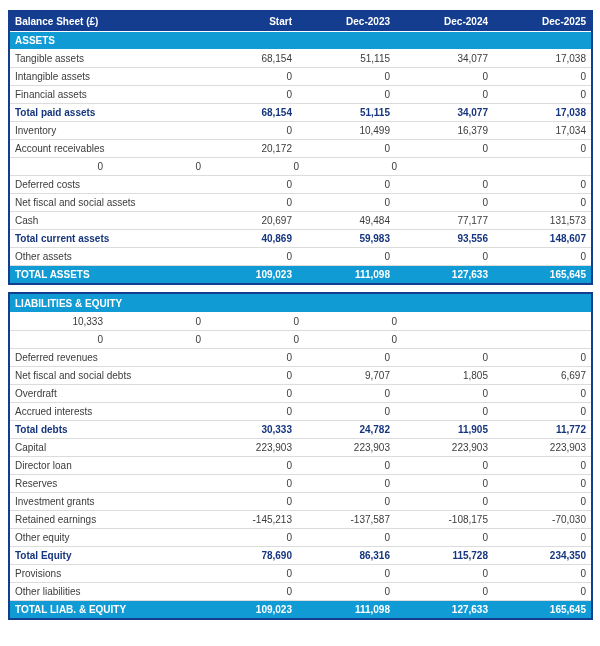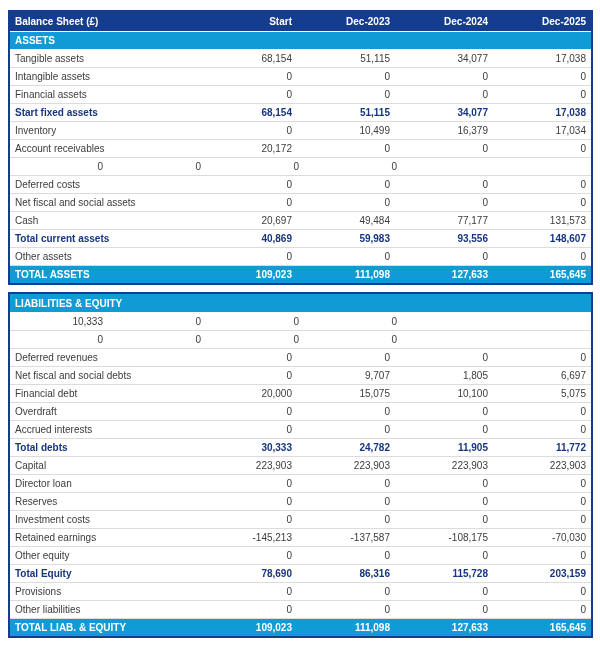--- a/index.html
+++ b/index.html
@@ -64,21 +64,21 @@
           <div class="num">0</div>
         </div>
         <div class="row normal">
           <div class="label">Financial assets</div>
           <div class="num">0</div>
           <div class="num">0</div>
           <div class="num">0</div>
           <div class="num">0</div>
         </div>
         <div class="row subtotal">
-          <div class="label">Start fixed assets</div>
+          <div class="label">Total paid assets</div>
           <div class="num">68,154</div>
           <div class="num">51,115</div>
           <div class="num">34,077</div>
           <div class="num">17,038</div>
         </div>
         <div class="row normal">
           <div class="label">Inventory</div>
           <div class="num">0</div>
           <div class="num">10,499</div>
           <div class="num">16,379</div>
@@ -167,27 +167,20 @@
           <div class="num">0</div>
         </div>
         <div class="row normal">
           <div class="label">Net fiscal and social debts</div>
           <div class="num">0</div>
           <div class="num">9,707</div>
           <div class="num">1,805</div>
           <div class="num">6,697</div>
         </div>
         <div class="row normal">
-          <div class="label">Financial debt</div>
-          <div class="num">20,000</div>
-          <div class="num">15,075</div>
-          <div class="num">10,100</div>
-          <div class="num">5,075</div>
-        </div>
-        <div class="row normal">
           <div class="label">Overdraft</div>
           <div class="num">0</div>
           <div class="num">0</div>
           <div class="num">0</div>
           <div class="num">0</div>
         </div>
         <div class="row normal">
           <div class="label">Accrued interests</div>
           <div class="num">0</div>
           <div class="num">0</div>
@@ -216,21 +209,21 @@
           <div class="num">0</div>
         </div>
         <div class="row normal">
           <div class="label">Reserves</div>
           <div class="num">0</div>
           <div class="num">0</div>
           <div class="num">0</div>
           <div class="num">0</div>
         </div>
         <div class="row normal">
-          <div class="label">Investment costs</div>
+          <div class="label">Investment grants</div>
           <div class="num">0</div>
           <div class="num">0</div>
           <div class="num">0</div>
           <div class="num">0</div>
         </div>
         <div class="row normal">
           <div class="label">Retained earnings</div>
           <div class="num">-145,213</div>
           <div class="num">-137,587</div>
           <div class="num">-108,175</div>
@@ -241,21 +234,21 @@
           <div class="num">0</div>
           <div class="num">0</div>
           <div class="num">0</div>
           <div class="num">0</div>
         </div>
         <div class="row subtotal">
           <div class="label">Total Equity</div>
           <div class="num">78,690</div>
           <div class="num">86,316</div>
           <div class="num">115,728</div>
-          <div class="num">203,159</div>
+          <div class="num">234,350</div>
         </div>
         <div class="row normal">
           <div class="label">Provisions</div>
           <div class="num">0</div>
           <div class="num">0</div>
           <div class="num">0</div>
           <div class="num">0</div>
         </div>
         <div class="row normal">
           <div class="label">Other liabilities</div>

